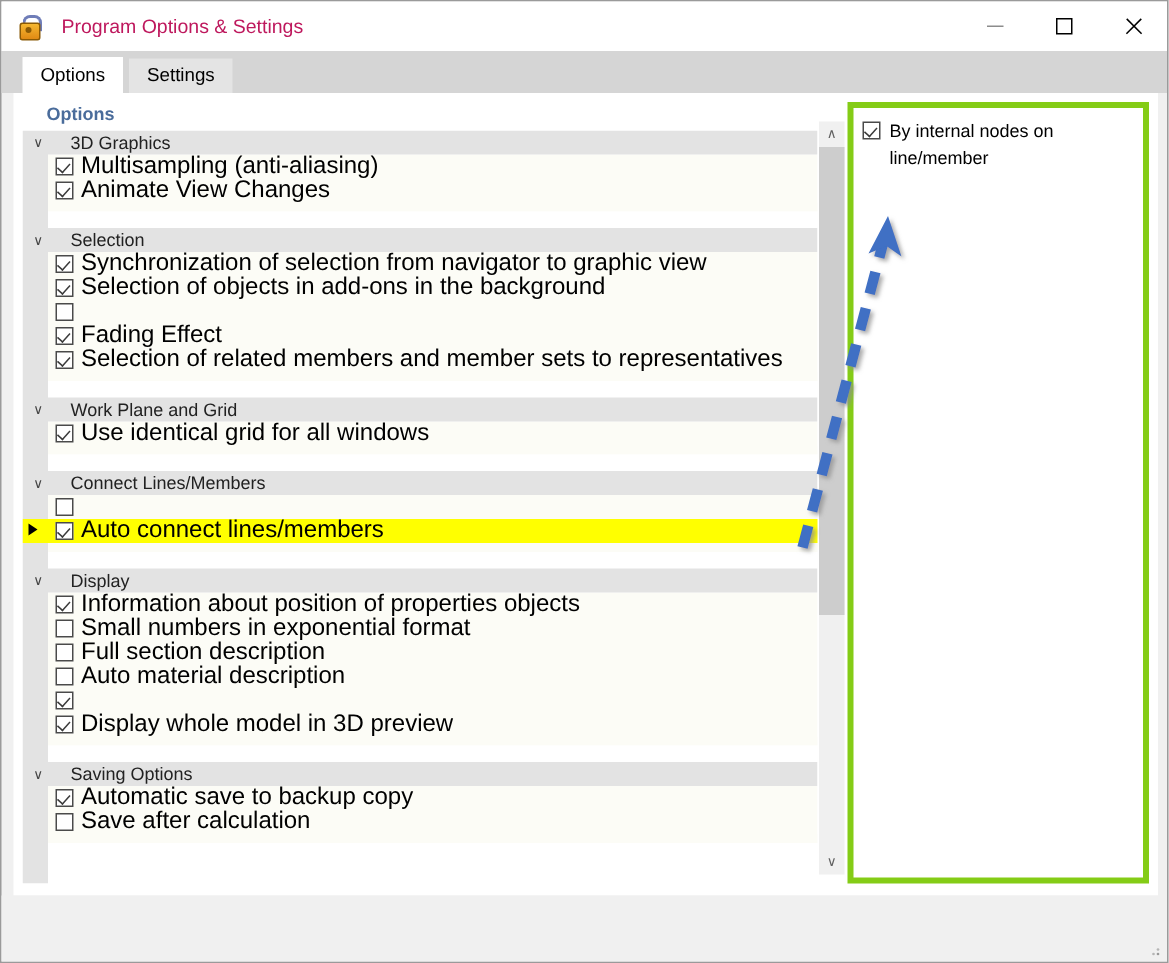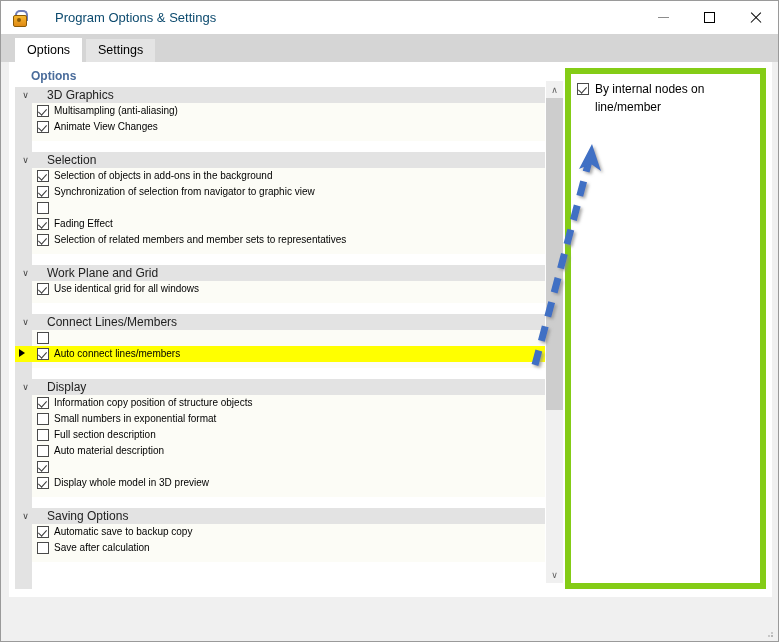--- a/index.html
+++ b/index.html
@@ -23,21 +23,21 @@
     background:linear-gradient(180deg,#f5b731,#e08a14);border:1px solid #8a5a06;
   }
   .win-icon .lockshackle{
     position:absolute;left:4px;top:1px;width:9px;height:9px;border:2px solid #6f7db8;
     border-bottom:none;border-radius:5px 5px 0 0;
   }
   .win-icon .keyhole{
     position:absolute;left:6px;top:9px;width:4px;height:4px;border-radius:50%;
     background:#8a5a06;
   }
-  .title-text{margin-left:26px;font-size:13px;color:#0c4a6e;}
+  .title-text{margin-left:12px;font-size:13px;color:#be185d;}
   .caption-btns{margin-left:auto;display:flex;height:33px;}
   .cap-btn{width:46px;height:33px;display:flex;align-items:center;justify-content:center;}
   .glyph-min{width:11px;height:1px;background:#8c8c8c;}
   .glyph-max{width:11px;height:11px;border:1.3px solid #000;box-sizing:border-box;}
   .glyph-close{position:relative;width:13px;height:13px;}
   .glyph-close:before,.glyph-close:after{
     content:"";position:absolute;left:0;top:6px;width:14px;height:1.3px;background:#000;
   }
   .glyph-close:before{transform:rotate(45deg);}
   .glyph-close:after{transform:rotate(-45deg);}
@@ -73,21 +73,21 @@
     position:relative;height:16px;line-height:16px;background:#e3e3e3;
     width:513px;box-sizing:border-box;padding-left:15px;font-size:12px;color:#222;
   }
   .grp-head .chev{
     position:absolute;left:-15px;top:0;width:17px;height:16px;
     display:flex;align-items:center;justify-content:center;color:#444;font-size:9px;
   }
   .grp-body{background:#fcfcf6;width:513px;}
   .row{
     position:relative;height:16px;line-height:16px;width:580px;box-sizing:border-box;
-    padding-left:22px;font-size:10px;white-space:nowrap;
+    padding-left:22px;font-size:16px;white-space:nowrap;
   }
   .row.hl{background:#ffff00;}
   .row .cb{
     position:absolute;left:5px;top:2px;width:12px;height:12px;box-sizing:border-box;
     border:1px solid #4a4a4a;background:#fff;
   }
   .row .cb.on:after{
     content:"";position:absolute;left:2px;top:1px;width:4px;height:7px;
     border:solid #3a3a3a;border-width:0 1.6px 1.6px 0;transform:rotate(42deg);
   }
@@ -115,21 +115,21 @@
     position:absolute;left:0;width:17px;height:17px;display:flex;
     align-items:center;justify-content:center;color:#606060;font-size:9px;
   }
   .vs-up{top:0;}.vs-down{bottom:0;}
   .vs-thumb{
     position:absolute;left:0;top:17px;width:17px;height:312px;background:#cdcdcd;
   }
   
   .panel-right{
     position:absolute;left:556px;top:6px;width:201px;height:521px;
-    background:#ffffff;border:6px solid #84cc16;box-sizing:border-box;
+    background:#ffffff;border:4px solid #84cc16;box-sizing:border-box;
   }
   .rp-row{position:relative;height:18px;line-height:18px;padding-left:24px;font-size:12px;margin-top:6px;}
   .rp-row .cb{
     position:absolute;left:6px;top:3px;width:12px;height:12px;box-sizing:border-box;
     border:1px solid #4a4a4a;background:#fff;
   }
   .rp-row .cb.on:after{
     content:"";position:absolute;left:2px;top:1px;width:4px;height:7px;
     border:solid #3a3a3a;border-width:0 1.6px 1.6px 0;transform:rotate(42deg);
   }
@@ -183,22 +183,22 @@
               <div class="grp-body">
                 <div class="row"><span class="cb on"></span><span>Multisampling (anti-aliasing)</span></div>
                 <div class="row"><span class="cb on"></span><span>Animate View Changes</span></div>
                 <div class="grp-pad cream" style="height: 6px;"></div>
               </div>
               <div class="grp-pad" style="height: 11px;"></div>
             </div>
             <div class="grp">
               <div class="grp-head"><span class="chev">∨</span><span>Selection</span></div>
               <div class="grp-body">
+                <div class="row"><span class="cb on"></span><span>Synchronization of selection from navigator to graphic view</span></div>
                 <div class="row"><span class="cb on"></span><span>Selection of objects in add-ons in the background</span></div>
-                <div class="row"><span class="cb on"></span><span>Synchronization of selection from navigator to graphic view</span></div>
                 <div class="row"><span class="cb"></span></div>
                 <div class="row"><span class="cb on"></span><span>Fading Effect</span><span class="gear"><svg viewBox="0 0 12 12" width="12" height="12">
                       <circle cx="6" cy="6" r="3.2" fill="none" stroke="#6f8fd0" stroke-width="2.6"></circle>
                       <circle cx="6" cy="6" r="1.5" fill="#ffffff"></circle>
                       <g fill="#6f8fd0">
                         <rect x="5.1" y="0" width="1.8" height="2.3"></rect>
                         <rect x="5.1" y="9.7" width="1.8" height="2.3"></rect>
                         <rect x="0" y="5.1" width="2.3" height="1.8"></rect>
                         <rect x="9.7" y="5.1" width="2.3" height="1.8"></rect>
                         <rect x="1" y="1.6" width="1.8" height="2.2" transform="rotate(-45 1.9 2.7)"></rect>
@@ -238,21 +238,21 @@
                         <rect x="9.2" y="1.6" width="1.8" height="2.2" transform="rotate(45 10.1 2.7)"></rect>
                       </g>
                     </svg></span><span class="gearbox"></span></div>
                 <div class="grp-pad cream" style="height: 6px;"></div>
               </div>
               <div class="grp-pad" style="height: 11px;"></div>
             </div>
             <div class="grp">
               <div class="grp-head"><span class="chev">∨</span><span>Display</span></div>
               <div class="grp-body">
-                <div class="row"><span class="cb on"></span><span>Information copy position of structure objects</span></div>
+                <div class="row"><span class="cb on"></span><span>Information about position of properties objects</span></div>
                 <div class="row"><span class="cb"></span><span>Small numbers in exponential format</span></div>
                 <div class="row"><span class="cb"></span><span>Full section description</span></div>
                 <div class="row"><span class="cb"></span><span>Auto material description</span></div>
                 <div class="row"><span class="cb on"></span><span class="gear"><svg viewBox="0 0 12 12" width="12" height="12">
                       <circle cx="6" cy="6" r="3.2" fill="none" stroke="#6f8fd0" stroke-width="2.6"></circle>
                       <circle cx="6" cy="6" r="1.5" fill="#ffffff"></circle>
                       <g fill="#6f8fd0">
                         <rect x="5.1" y="0" width="1.8" height="2.3"></rect>
                         <rect x="5.1" y="9.7" width="1.8" height="2.3"></rect>
                         <rect x="0" y="5.1" width="2.3" height="1.8"></rect>

